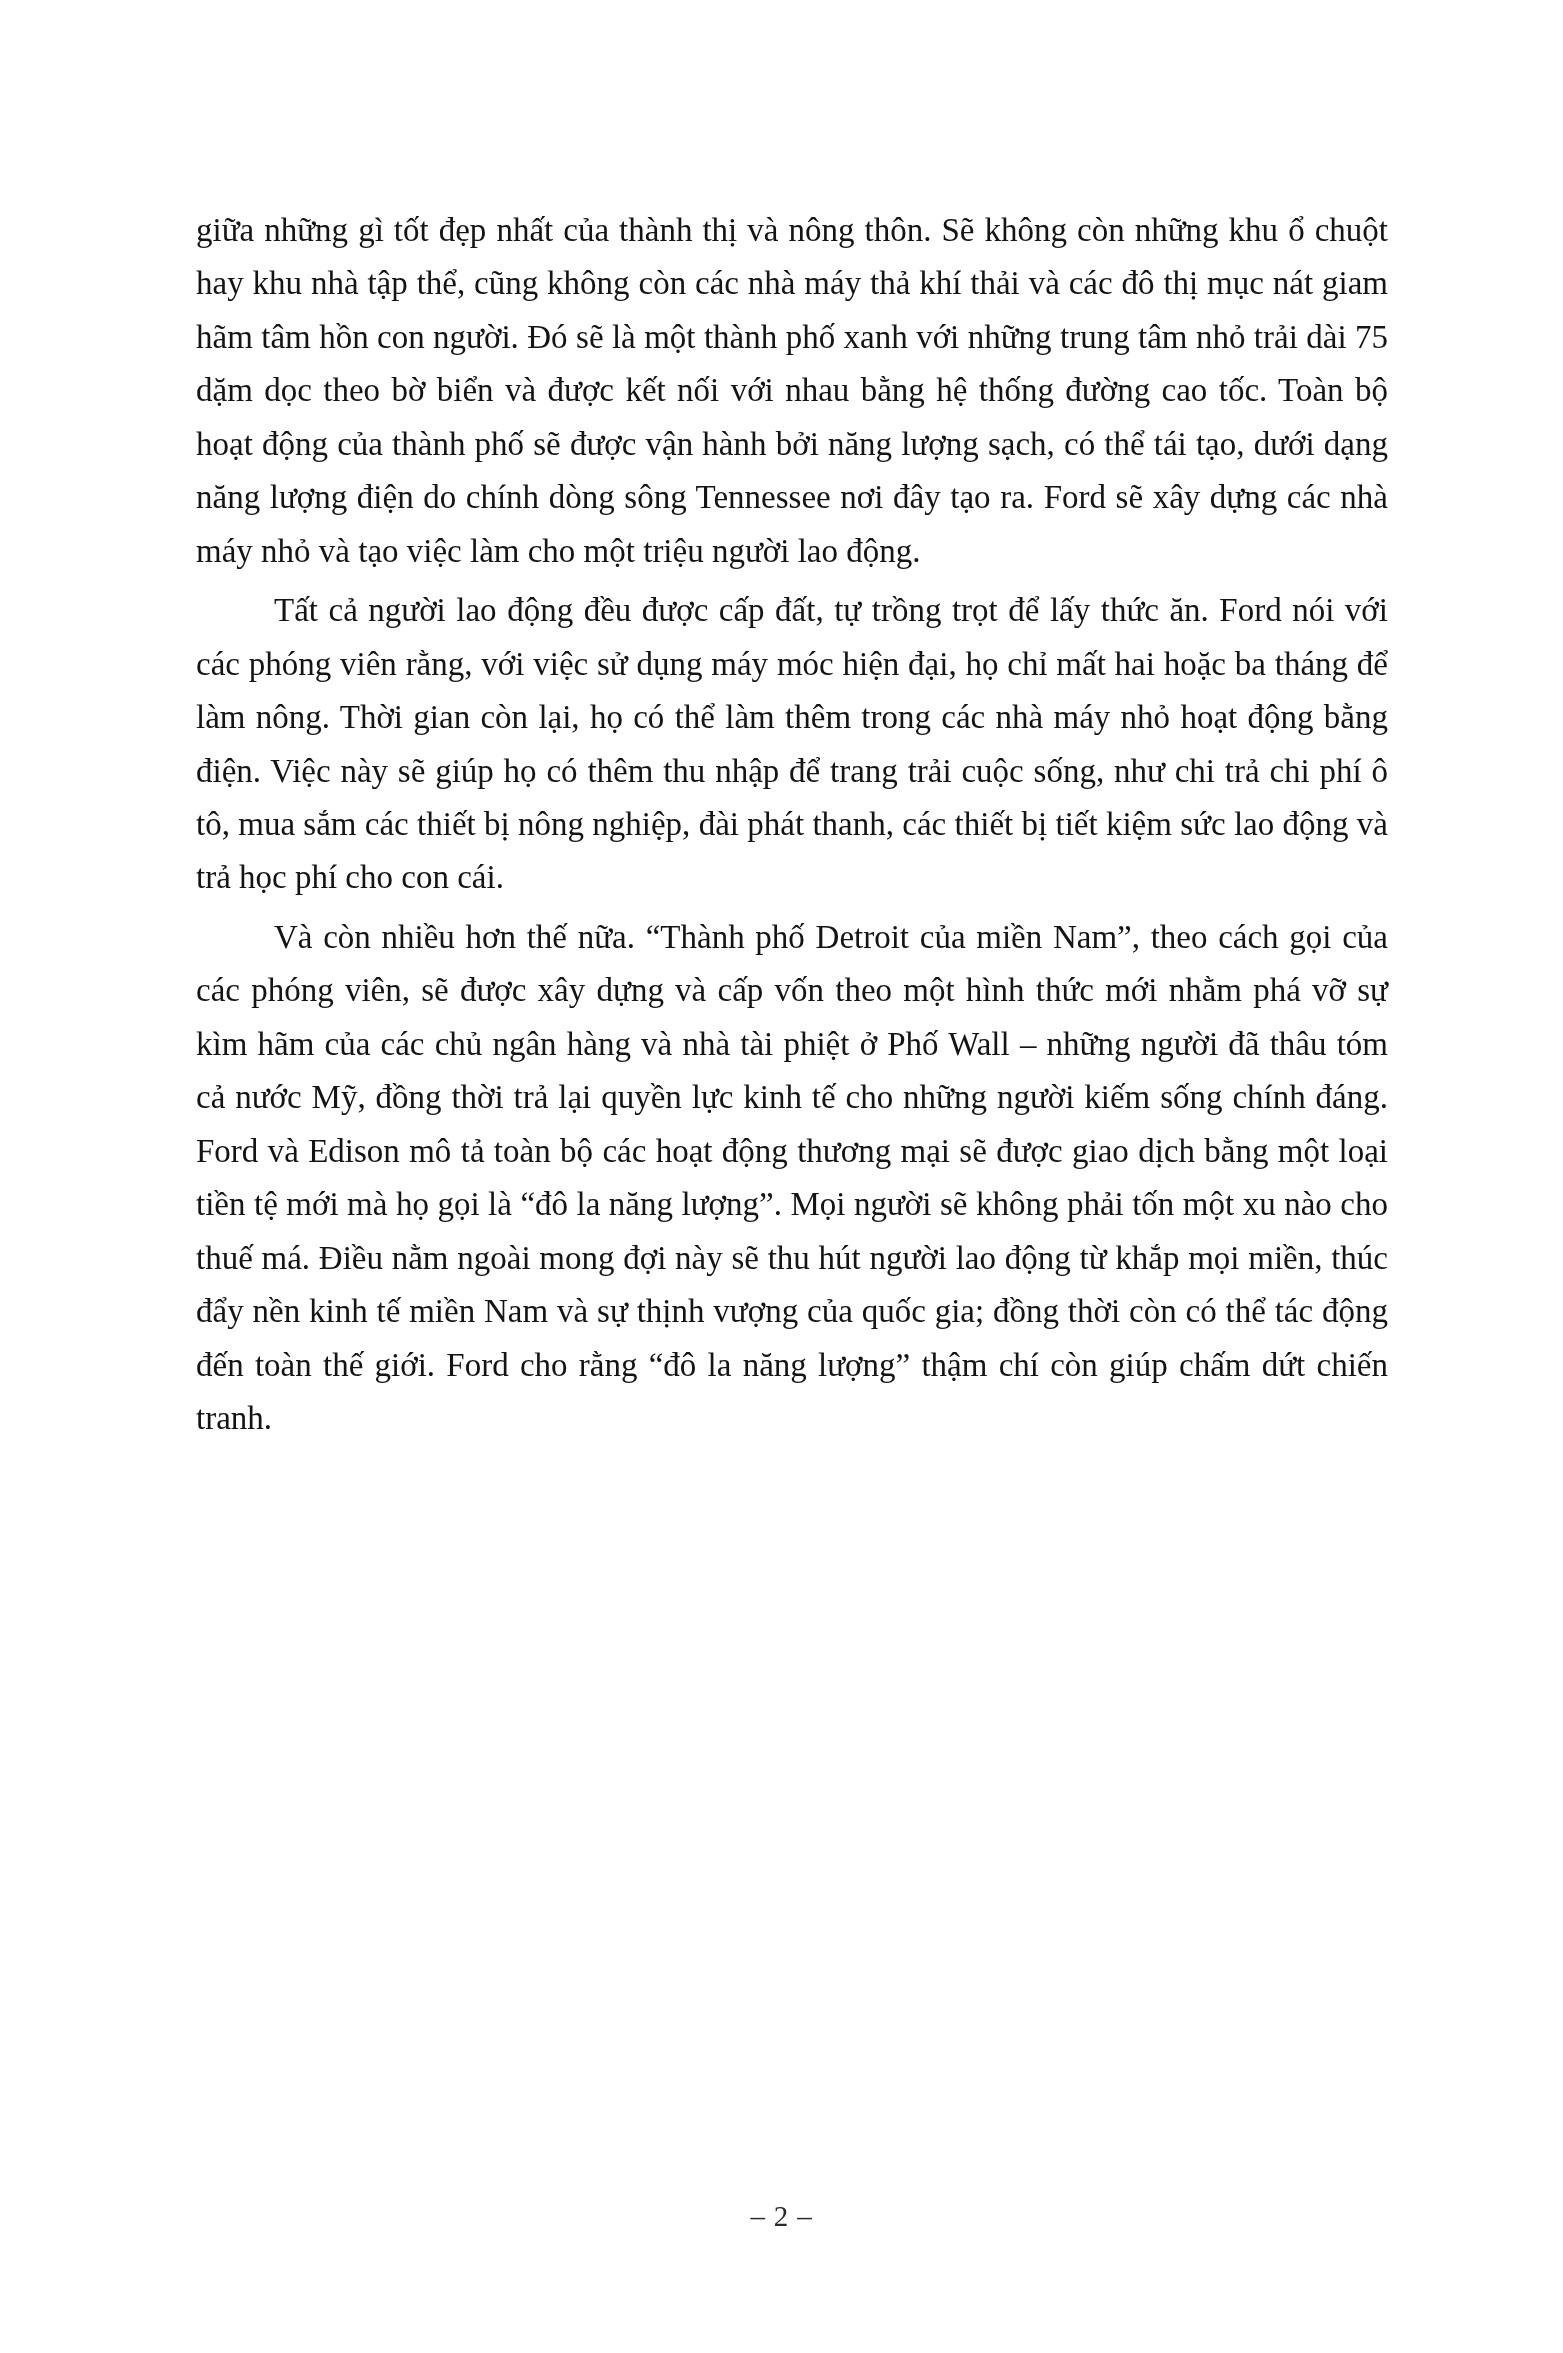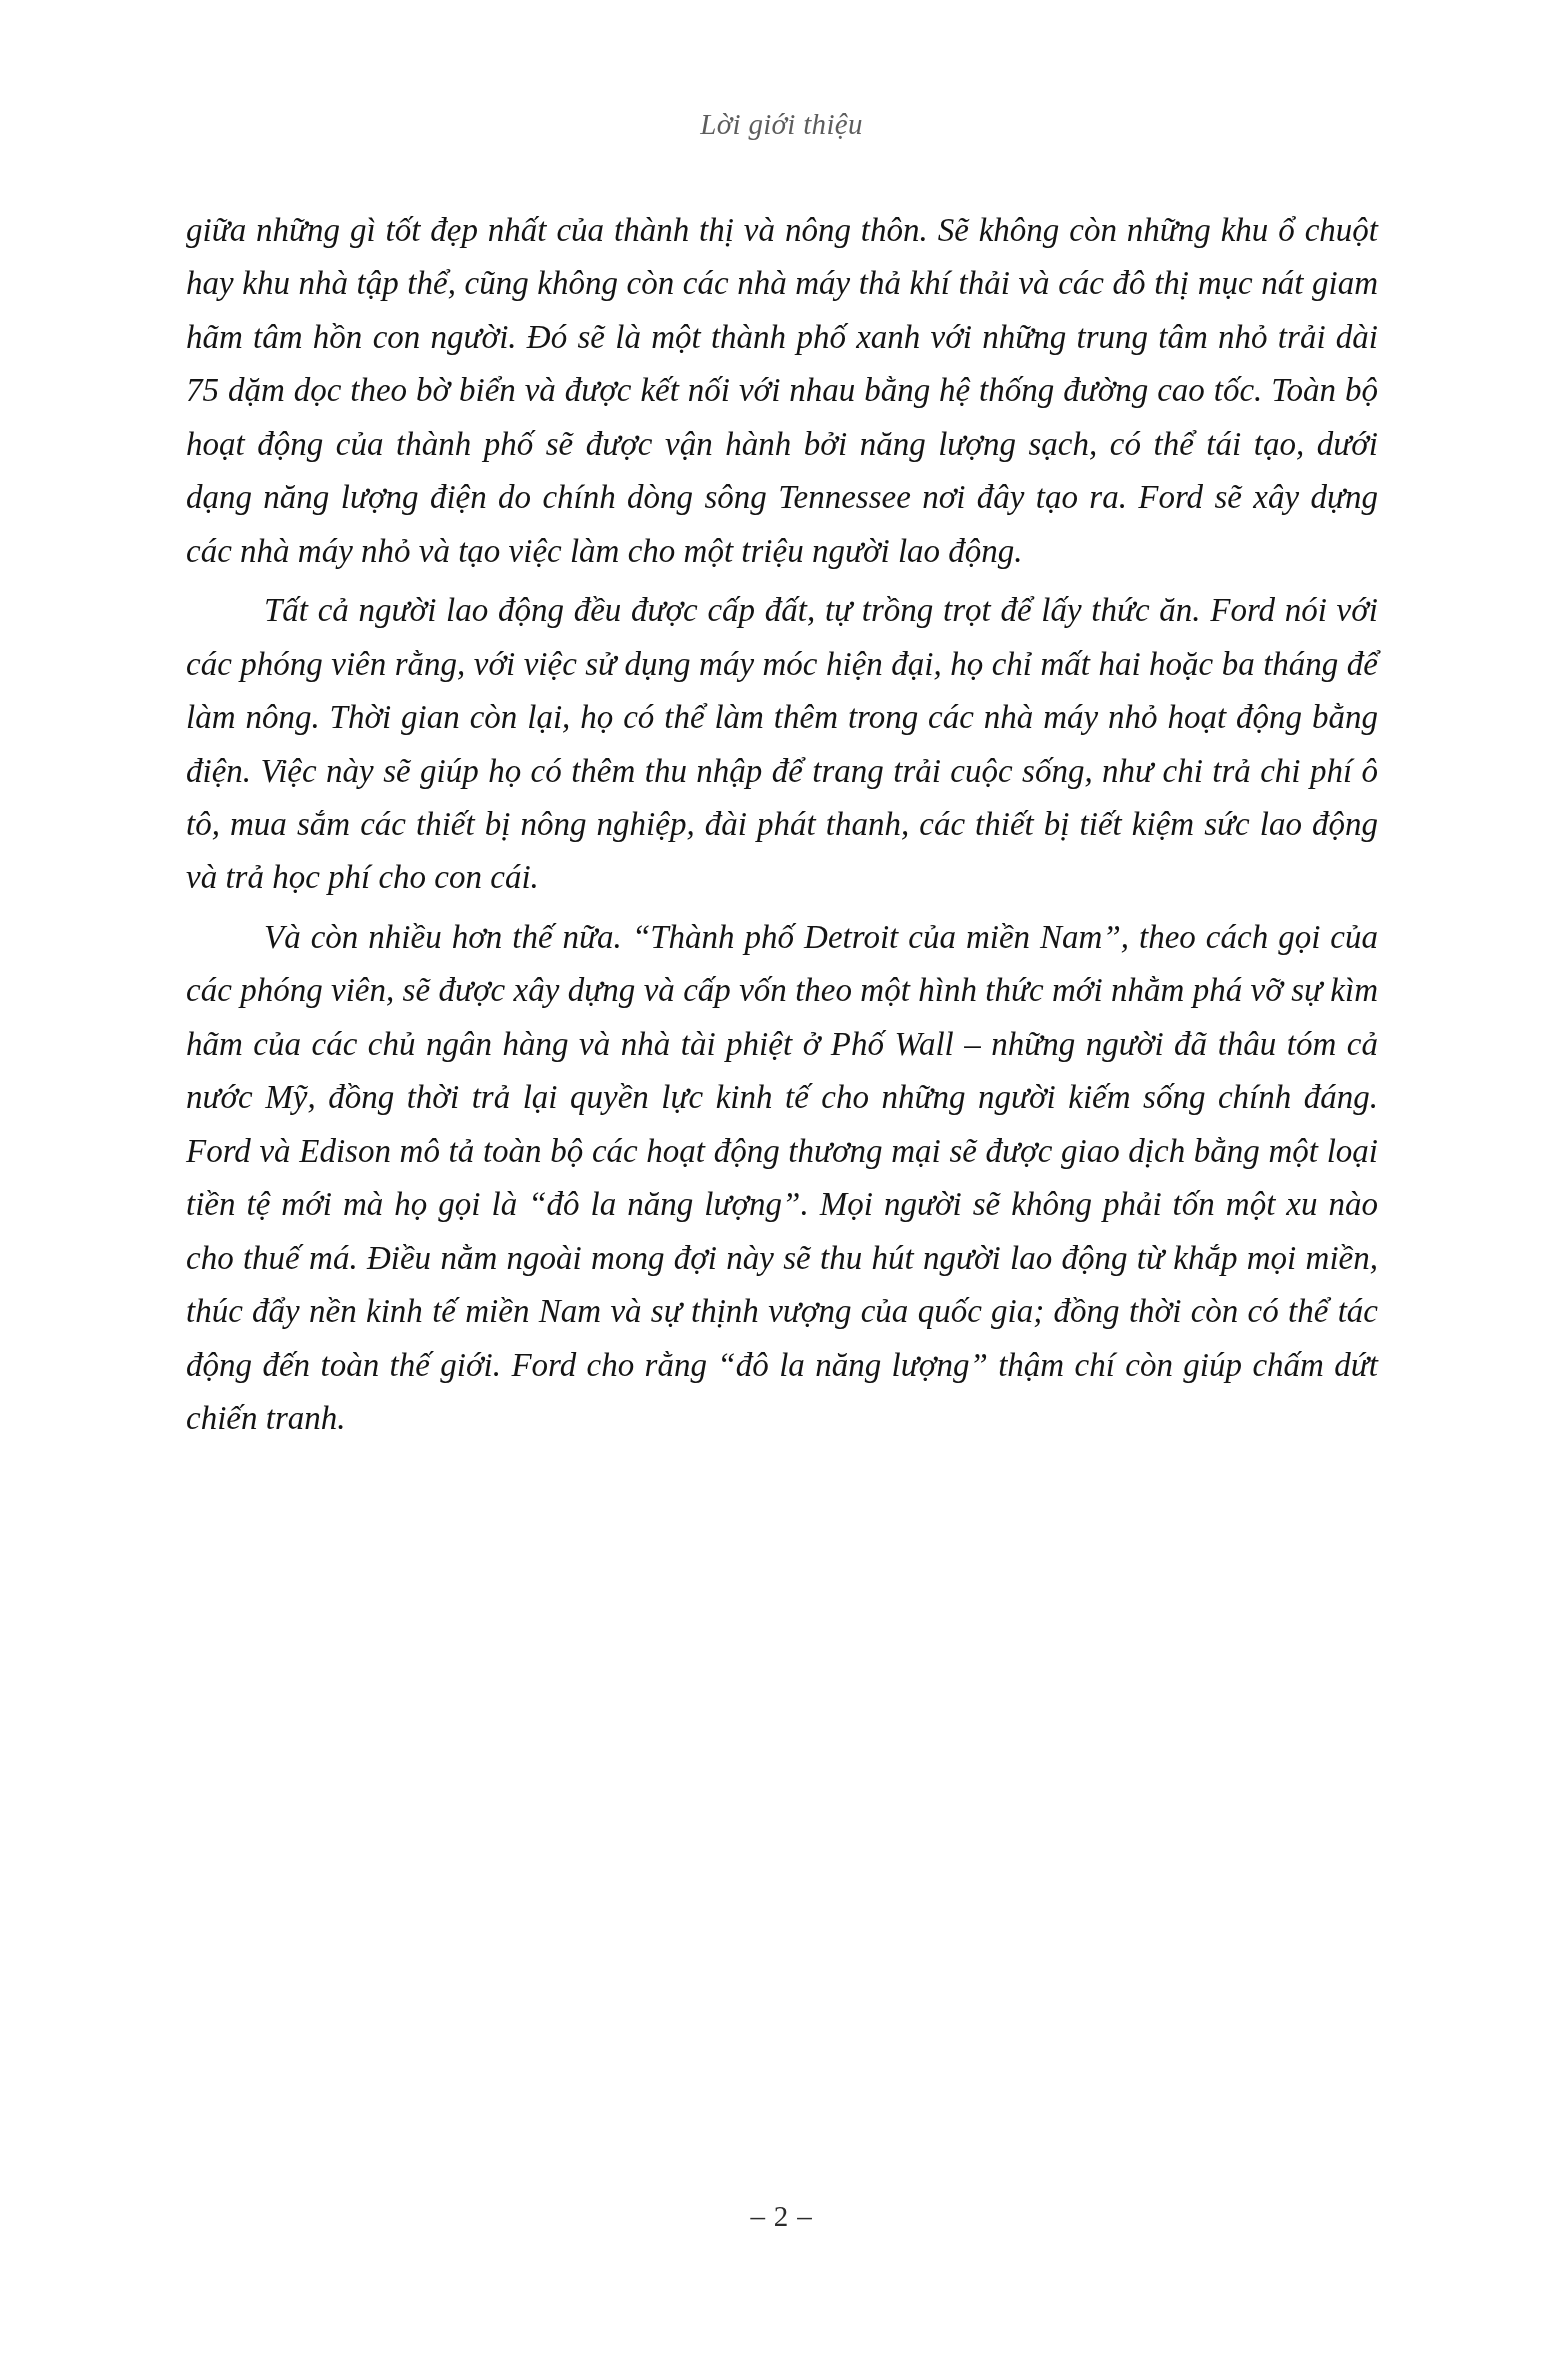--- a/index.html
+++ b/index.html
@@ -31,23 +31,22 @@
     width: 1563px;
     text-align: center;
     font-style: italic;
     font-size: 29px;
     color: #5d5d5d;
     letter-spacing: 0.3px;
   }
   .body-col {
     position: absolute;
     top: 204px;
-    left: 186px;
+    left: 196px;
     width: 1192px;
-    font-style: italic;
   }
   p.para {
     margin: 0 0 0 0;
     font-size: 33px;
     line-height: 1.62;
     text-align: justify;
     text-justify: inter-word;
     color: #141414;
     hyphens: none;
   }
@@ -64,21 +63,20 @@
     font-size: 29px;
     color: #2b2b2b;
     letter-spacing: 0.8px;
   }
 </style>
 </head>
 <body>
 
 <div class="page">
 
-  <div class="running-head">Lời giới thiệu</div>
 
   <div class="body-col">
     <p class="para">giữa những gì tốt đẹp nhất của thành thị và nông thôn. Sẽ không còn những khu ổ chuột hay khu nhà tập thể, cũng không còn các nhà máy thả khí thải và các đô thị mục nát giam hãm tâm hồn con người. Đó sẽ là một thành phố xanh với những trung tâm nhỏ trải dài 75 dặm dọc theo bờ biển và được kết nối với nhau bằng hệ thống đường cao tốc. Toàn bộ hoạt động của thành phố sẽ được vận hành bởi năng lượng sạch, có thể tái tạo, dưới dạng năng lượng điện do chính dòng sông Tennessee nơi đây tạo ra. Ford sẽ xây dựng các nhà máy nhỏ và tạo việc làm cho một triệu người lao động.</p>
     <p class="para">Tất cả người lao động đều được cấp đất, tự trồng trọt để lấy thức ăn. Ford nói với các phóng viên rằng, với việc sử dụng máy móc hiện đại, họ chỉ mất hai hoặc ba tháng để làm nông. Thời gian còn lại, họ có thể làm thêm trong các nhà máy nhỏ hoạt động bằng điện. Việc này sẽ giúp họ có thêm thu nhập để trang trải cuộc sống, như chi trả chi phí ô tô, mua sắm các thiết bị nông nghiệp, đài phát thanh, các thiết bị tiết kiệm sức lao động và trả học phí cho con cái.</p>
     <p class="para">Và còn nhiều hơn thế nữa. “Thành phố Detroit của miền Nam”, theo cách gọi của các phóng viên, sẽ được xây dựng và cấp vốn theo một hình thức mới nhằm phá vỡ sự kìm hãm của các chủ ngân hàng và nhà tài phiệt ở Phố Wall – những người đã thâu tóm cả nước Mỹ, đồng thời trả lại quyền lực kinh tế cho những người kiếm sống chính đáng. Ford và Edison mô tả toàn bộ các hoạt động thương mại sẽ được giao dịch bằng một loại tiền tệ mới mà họ gọi là “đô la năng lượng”. Mọi người sẽ không phải tốn một xu nào cho thuế má. Điều nằm ngoài mong đợi này sẽ thu hút người lao động từ khắp mọi miền, thúc đẩy nền kinh tế miền Nam và sự thịnh vượng của quốc gia; đồng thời còn có thể tác động đến toàn thế giới. Ford cho rằng “đô la năng lượng” thậm chí còn giúp chấm dứt chiến tranh.</p>
   </div>
 
   <div class="folio">– 2 –</div>
 
 </div>

